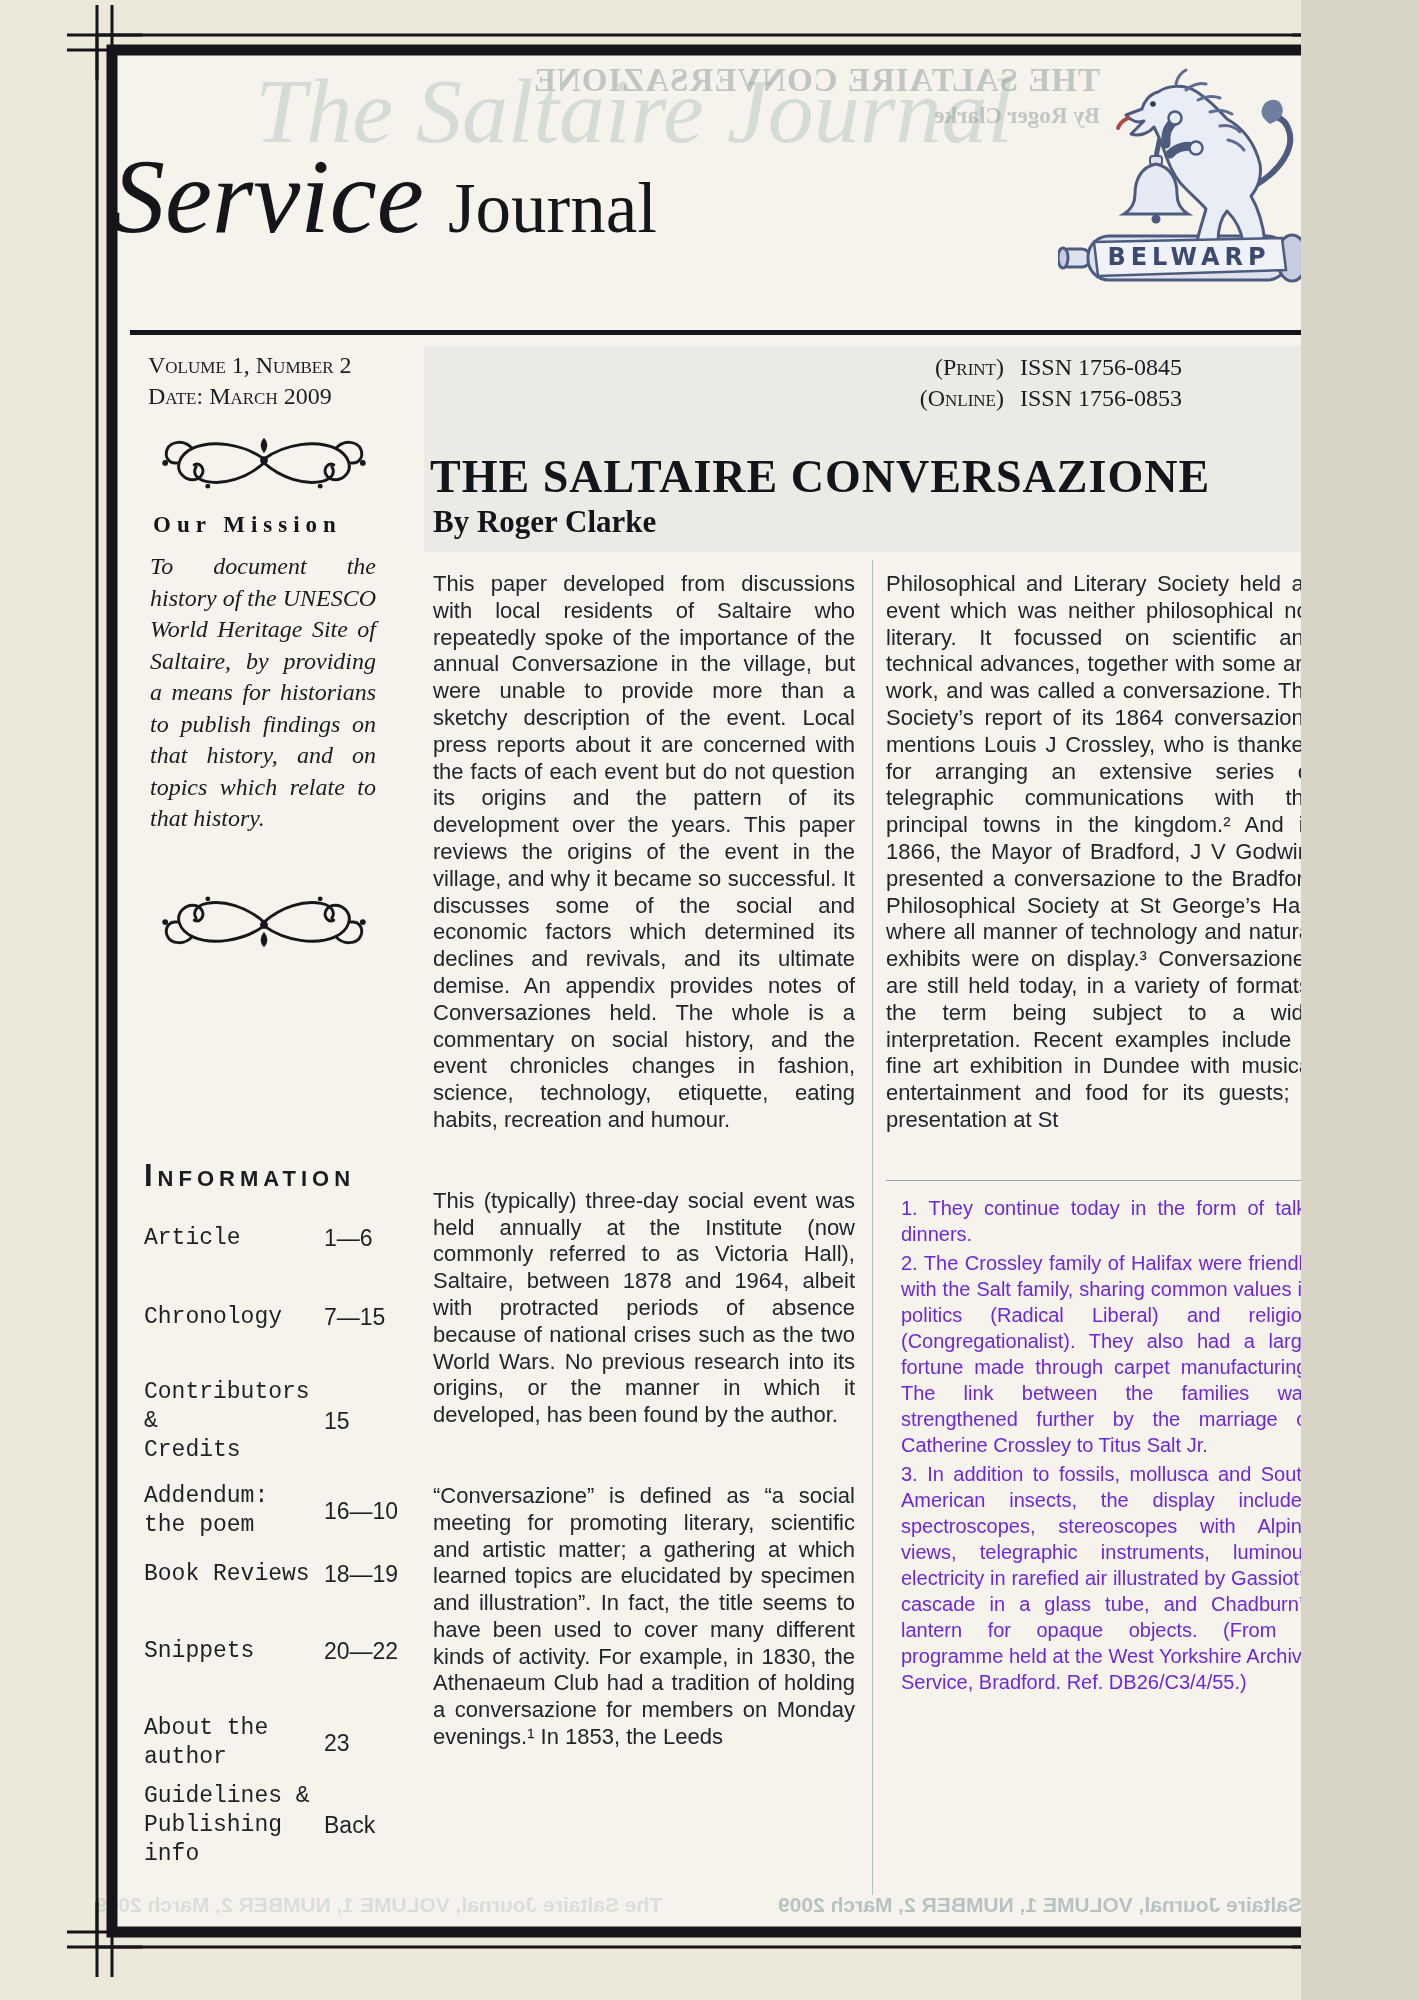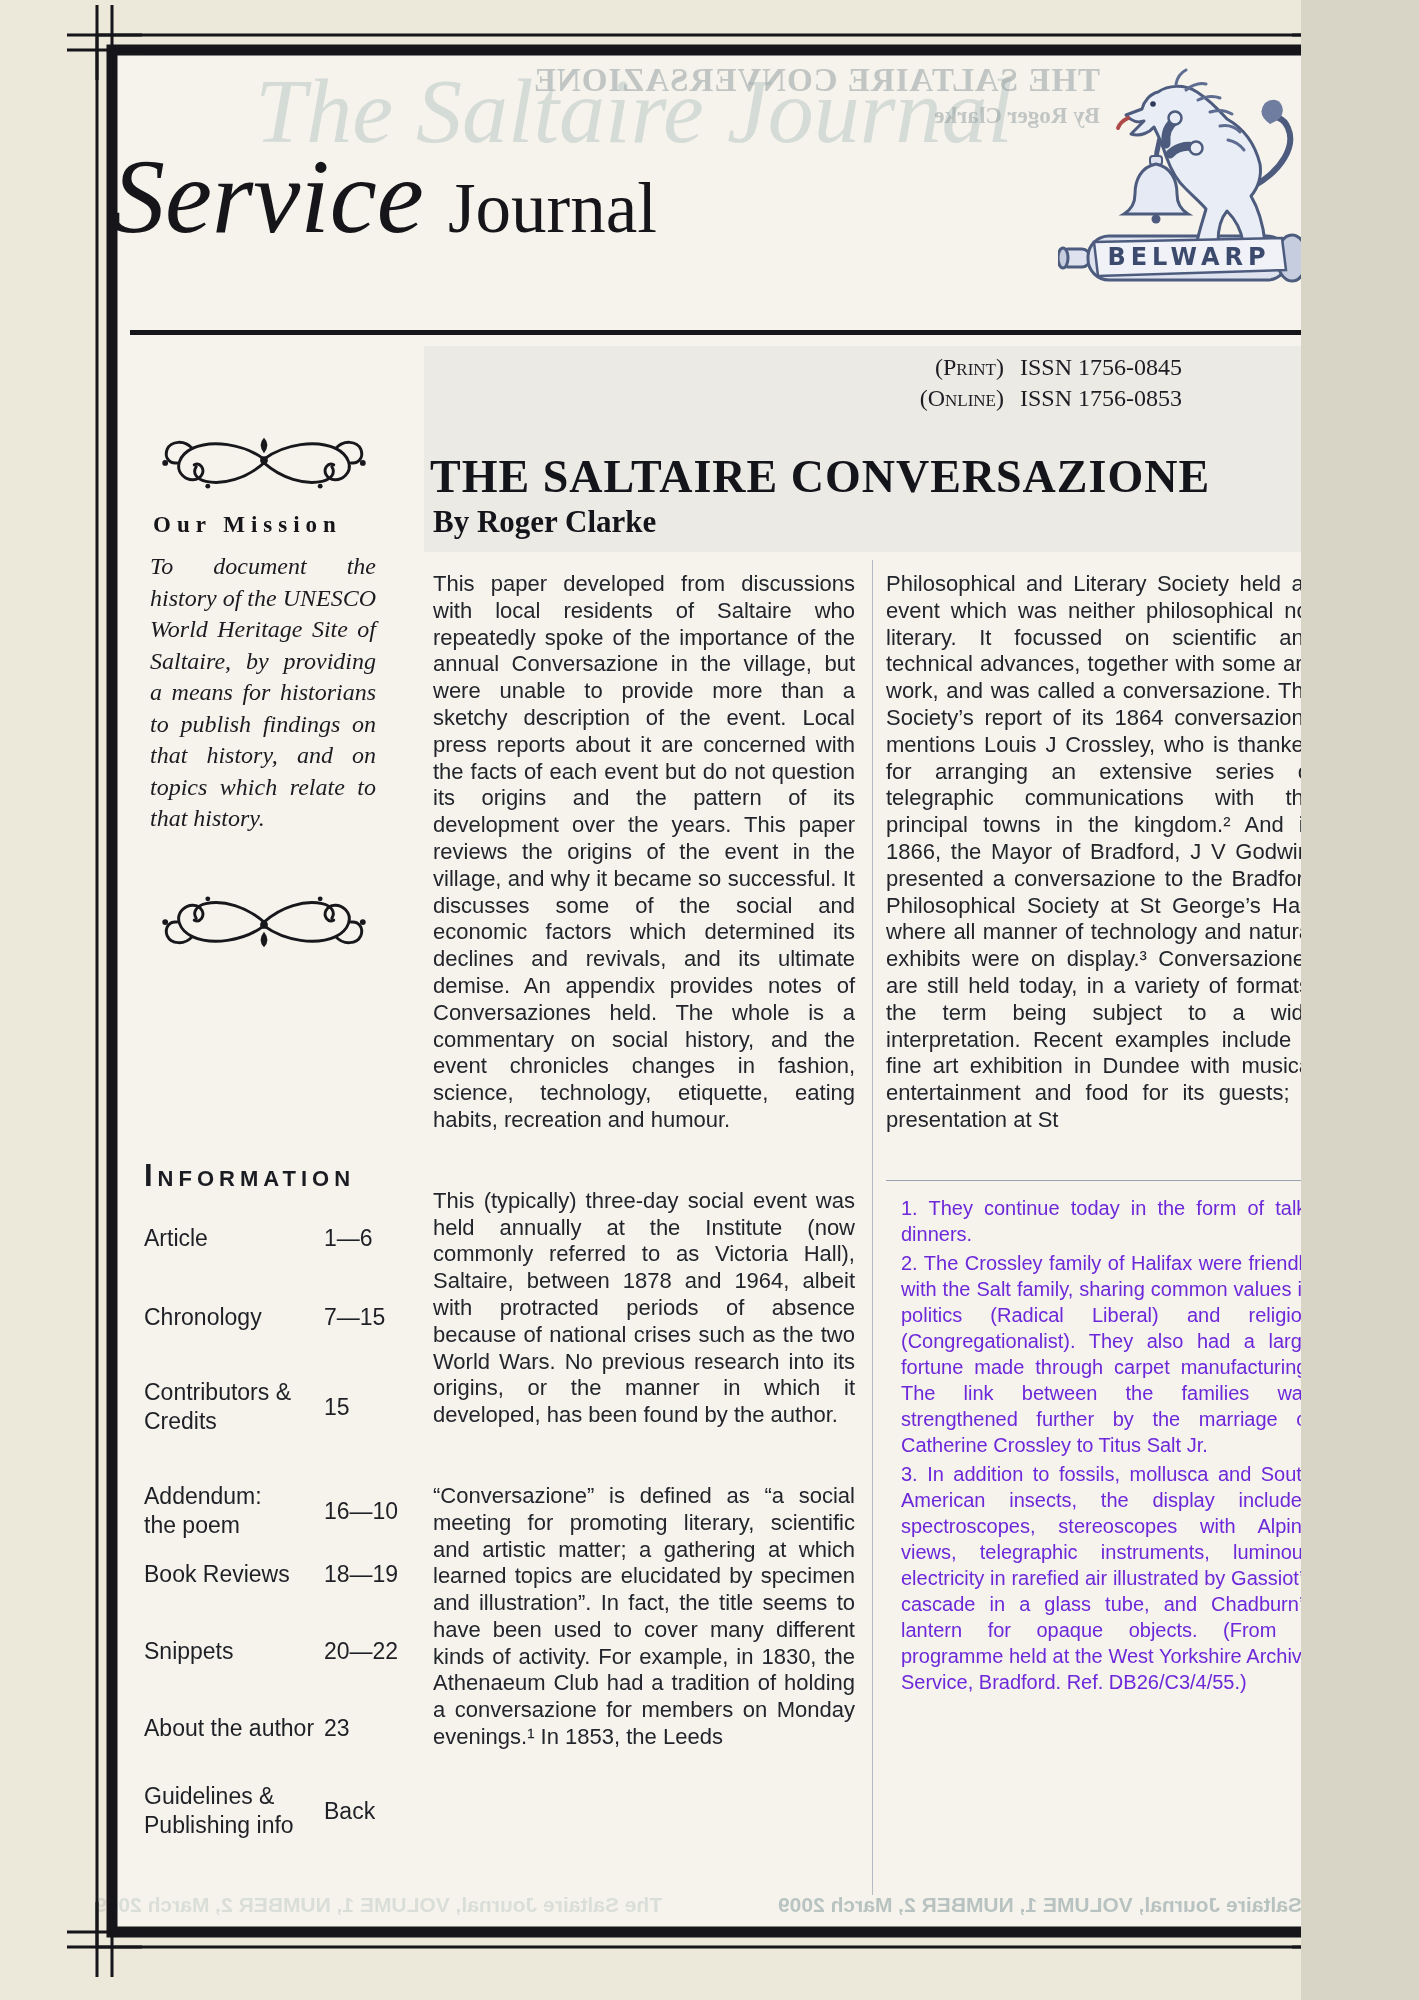--- a/index.html
+++ b/index.html
@@ -53,21 +53,21 @@
   .flourish.bottom { top:893px; transform:rotate(180deg); }
   .mission-heading { position:absolute; left:153px; top:512px; width:232px;
      font-family:"Liberation Serif",serif; font-weight:bold; font-size:23px;
      letter-spacing:6px; color:#15151a; }
   .mission-text { position:absolute; left:150px; top:551px; width:226px;
      font-family:"Liberation Serif",serif; font-style:italic; font-size:24px;
      line-height:31.5px; text-align:justify; color:#1b1b20; }
   .info-heading { position:absolute; left:144px; top:1158px; font-size:31px; font-weight:bold;
      letter-spacing:5px; font-variant:small-caps; color:#1a1c22; }
   .toc-row { position:absolute; left:144px; width:262px; display:flex; align-items:center; }
-  .toc-label { width:172px; font-size:23px; line-height:29px; white-space:pre-line; color:#1e2026; }
+  .toc-label { width:172px; font-size:23px; line-height:29px; white-space:pre-line; color:#1e2026;font-family:Liberation Mono, monospace; }
   .toc-pages { width:82px; margin-left:auto; font-size:23px; color:#1e2026; }
   .toc-row:nth-of-type(1){ top:1224px; } .toc-row:nth-of-type(2){ top:1303px; }
   .toc-row:nth-of-type(3){ top:1378px; } .toc-row:nth-of-type(4){ top:1482px; }
   .toc-row:nth-of-type(5){ top:1560px; } .toc-row:nth-of-type(6){ top:1637px; }
   .toc-row:nth-of-type(7){ top:1714px; } .toc-row:nth-of-type(8){ top:1782px; }
 
   
   .article-title { position:absolute; left:430px; top:450px; width:894px;
      font-family:"Liberation Serif",serif; font-weight:bold; font-size:46px;
      letter-spacing:1px; white-space:nowrap; color:#14141b; }
@@ -122,20 +122,24 @@
           <line x1="1337" y1="1902" x2="1337" y2="1977"></line>
       </g>
     </g>
   </svg>
 
   <div class="masthead-line2">
     <span class="masthead-script">Service</span><span class="masthead-roman">Journal</span>
   </div>
   <div class="masthead-rule"></div>
 
+  <div class="issue-block">
+    <div>Volume 1, Number 2</div>
+    <div>Date: March 2009</div>
+  </div>
 
   <div class="issn-block">
     <div class="issn-row">
       <span>(Print)</span>
       <span>ISSN 1756-0845</span>
     </div>
     <div class="issn-row">
       <span>(Online)</span>
       <span>ISSN 1756-0853</span>
     </div>

